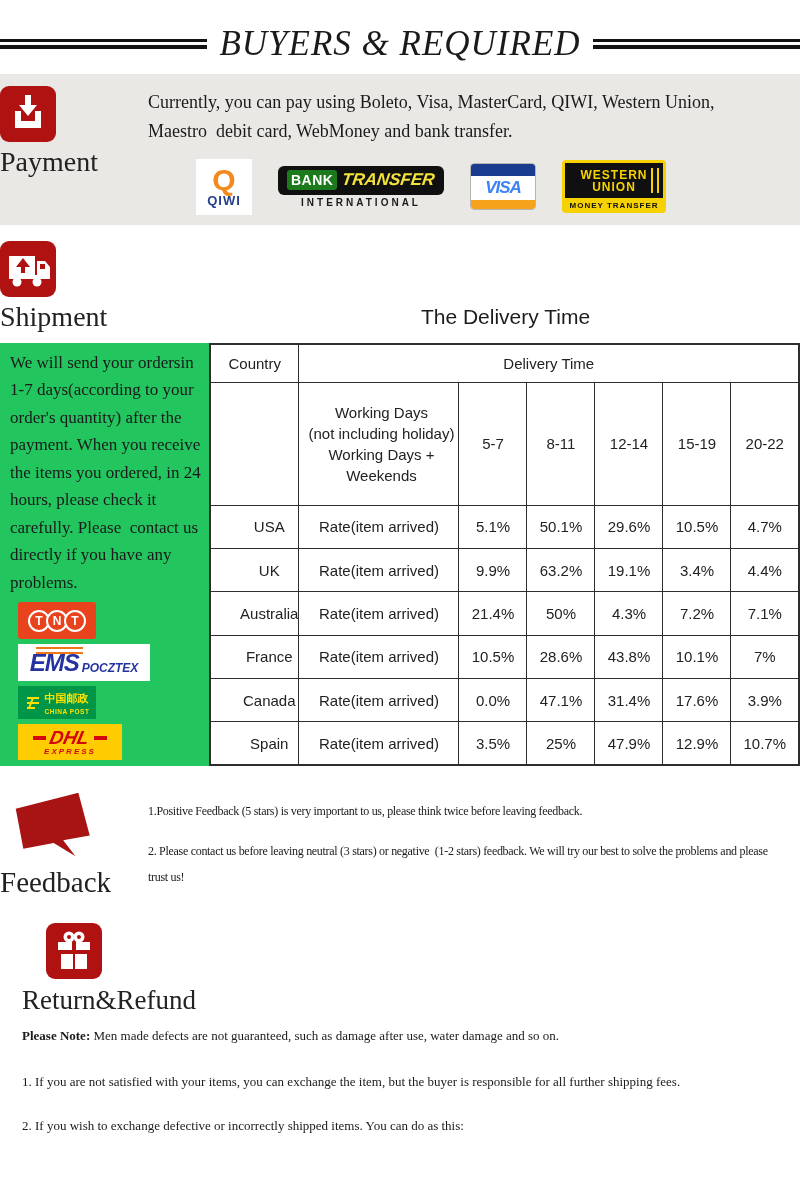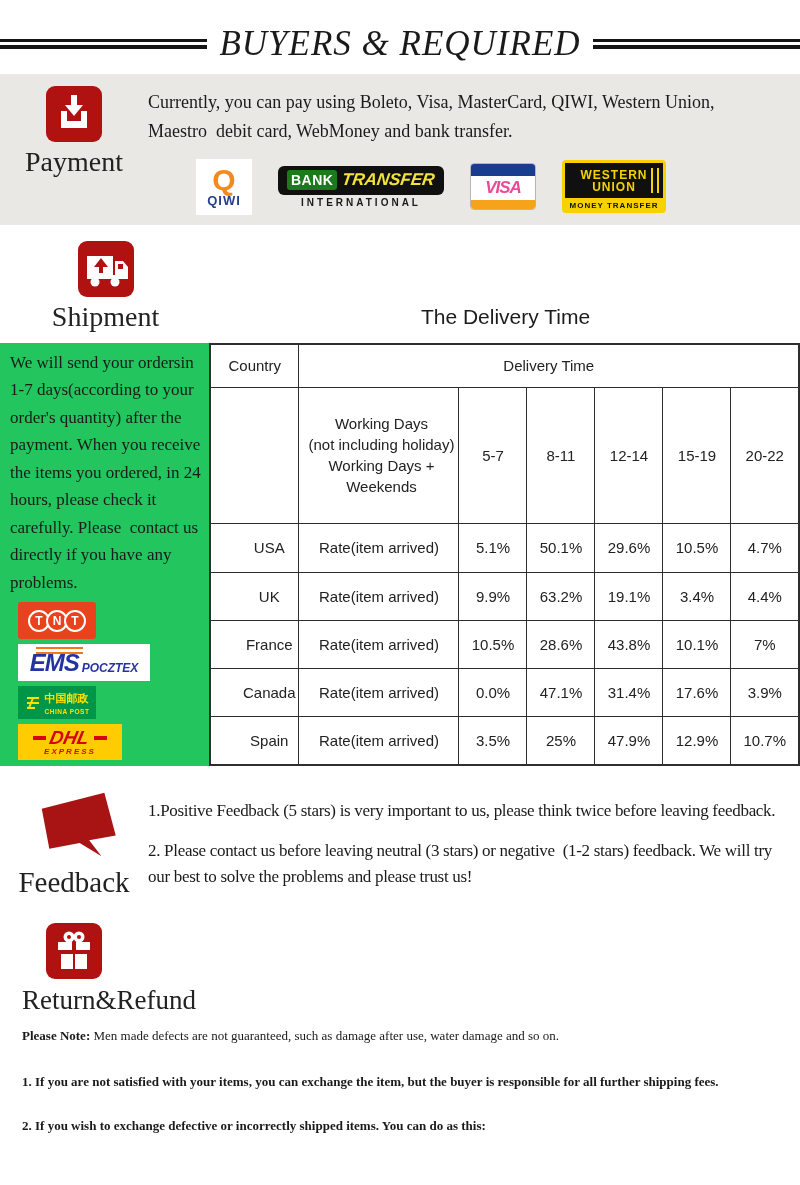--- a/index.html
+++ b/index.html
@@ -8,21 +8,21 @@
     width:800px; height:1185px; margin:0 auto; overflow:hidden;
     font-family:"Liberation Serif", serif; color:#1a1a1a;
   }
 
   
   .header { display:flex; align-items:center; margin-top:20px; height:48px; }
   .rule { flex:1; height:10px; border-top:3px solid #141414; border-bottom:4px solid #141414; }
   .page-title { font-size:35px; font-weight:400; letter-spacing:1px; margin:0 12px; white-space:nowrap;font-style:italic; }
 
   
-  .badge { display:flex; flex-direction:column; align-items:center; }
+  .badge { display:flex; flex-direction:column; align-items:flex-start; }
   .badge .label { font-size:28px; margin-top:4px; color:#222; }
   .icon-tile { display:block; }
 
   
   .payment { background:#e9e8e5; margin-top:6px; min-height:140px; display:flex; padding:12px 0 10px; }
   .payment .badge { width:148px; padding-top:0; }
   .pay-right { flex:1; padding-right:26px; }
   .pay-desc { font-size:18px; line-height:1.6; white-space:pre-wrap; padding-top:2px; }
   .pay-logos { display:flex; align-items:center; gap:26px; margin-top:13px; margin-left:48px; }
 
@@ -32,21 +32,21 @@
 
   .logo-bt { display:flex; flex-direction:column; align-items:center; }
   .bt-bar { background:#101010; border-radius:6px; padding:4px 9px 5px; display:flex; align-items:center; gap:5px; }
   .bt-bank { background:#1c7a1c; color:#fff; font:800 14px "Liberation Sans", sans-serif; padding:2px 4px; border-radius:3px; letter-spacing:0.5px; }
   .bt-transfer { color:#f3e23a; font:italic 800 17px "Liberation Sans", sans-serif; transform:skewX(-8deg); }
   .bt-intl { font:700 10px "Liberation Sans", sans-serif; letter-spacing:3px; color:#1b1b1b; margin-top:2px; }
 
   .logo-visa { width:66px; height:47px; background:#fff; border:1px solid #b5b5b5; border-radius:4px; display:flex; flex-direction:column; overflow:hidden; }
   .visa-top { height:12px; background:#1a3c8f; }
   .visa-mid { flex:1; display:flex; align-items:center; justify-content:center; }
-  .visa-text { color:#ec4899; font:italic 900 17px "Liberation Sans", sans-serif; letter-spacing:-1px; }
+  .visa-text { color:#3b82f6; font:italic 900 17px "Liberation Sans", sans-serif; letter-spacing:-1px; }
   .visa-bot { height:9px; background:#f7a21b; }
 
   .logo-wu { width:104px; height:53px; background:#f5d200; border-radius:4px; padding:3px 3px 0; display:flex; flex-direction:column; }
   .wu-black { background:#101010; flex:1; position:relative; display:flex; flex-direction:column; align-items:center; justify-content:center; }
   .wu-line { color:#f5d200; font:800 12px "Liberation Sans", sans-serif; line-height:12px; letter-spacing:1px; }
   .wu-bars { position:absolute; right:4px; top:5px; bottom:5px; width:8px; border-left:2px solid #f5d200; border-right:2px solid #f5d200; }
   .wu-mt { height:15px; display:flex; align-items:center; justify-content:center; font:800 8px "Liberation Sans", sans-serif; letter-spacing:1px; color:#101010; }
 
   
   .ship-head { display:flex; margin-top:16px; height:92px; }
@@ -86,32 +86,32 @@
   tr.h2 td { height:68px; }
   td.wd { text-align:left; padding-left:5px; font-size:13.5px; line-height:21px; }
   tr.data td { height:30px; }
   td.country { font-size:16px;padding-left:29px; }
 
   
   .feedback { display:flex; margin-top:22px; min-height:110px; }
   .feedback .badge { width:148px; }
   .feedback .label { font-size:29px; }
   .fb-text { flex:1; padding:10px 12px 0 0; }
-  .fb-text p { font-size:17px; line-height:26px; letter-spacing:-0.3px; white-space:pre-wrap; }
+  .fb-text p { font-size:12px; line-height:26px; letter-spacing:-0.3px; white-space:pre-wrap; }
   .fb-text p + p { margin-top:14px; }
 
   
   .returns-badge { margin-top:24px; padding-left:22px; }
   .returns-badge .icon-tile { margin-left:24px; }
   .returns-badge .label { font-size:27px; margin-top:6px; color:#222; }
 
   .notes { padding:10px 20px 0 22px; }
   .notes p { font-size:13px; }
   .note-plain { line-height:1.6; white-space:pre-wrap; }
-  .note-bold { font-weight:bold; line-height:2.0; }
+  .note-bold { font-weight:normal; line-height:2.0; }
   .mt-lg { margin-top:22px; }
   .mt-md { margin-top:18px; }
 </style>
 </head>
 <body>
 
 <div class="header">
   <div class="rule"></div>
   <h1 class="page-title">BUYERS &amp; REQUIRED</h1>
   <div class="rule"></div>
@@ -254,20 +254,29 @@
       <tr class="data">
         <td class="country">UK</td>
         <td>Rate(item arrived)</td>
         <td>9.9%</td>
         <td>63.2%</td>
         <td>19.1%</td>
         <td>3.4%</td>
         <td>4.4%</td>
       </tr>
       <tr class="data">
+        <td class="country">Australia</td>
+        <td>Rate(item arrived)</td>
+        <td>21.4%</td>
+        <td>50%</td>
+        <td>4.3%</td>
+        <td>7.2%</td>
+        <td>7.1%</td>
+      </tr>
+      <tr class="data">
         <td class="country">France</td>
         <td>Rate(item arrived)</td>
         <td>10.5%</td>
         <td>28.6%</td>
         <td>43.8%</td>
         <td>10.1%</td>
         <td>7%</td>
       </tr>
       <tr class="data">
         <td class="country">Canada</td>

